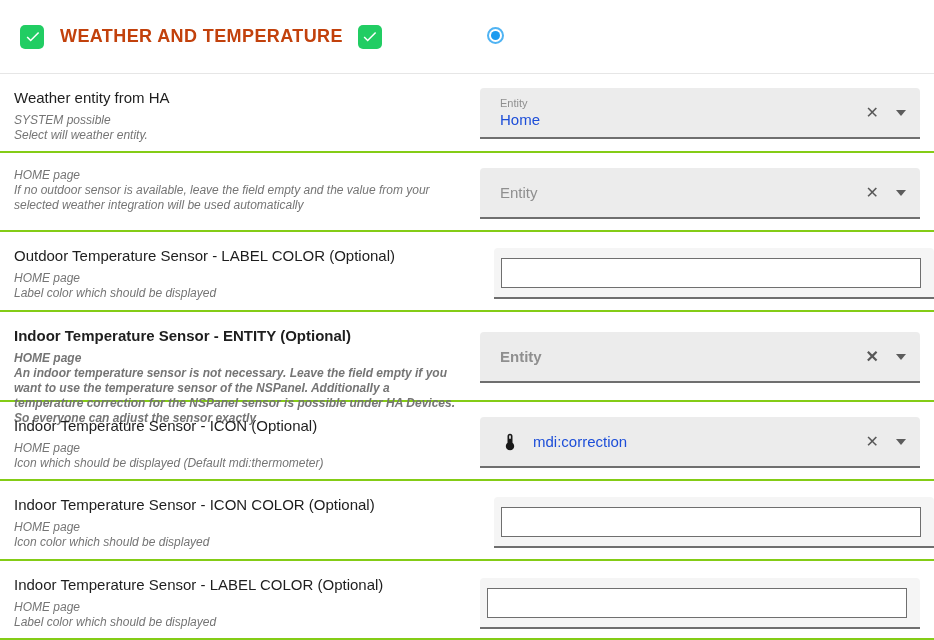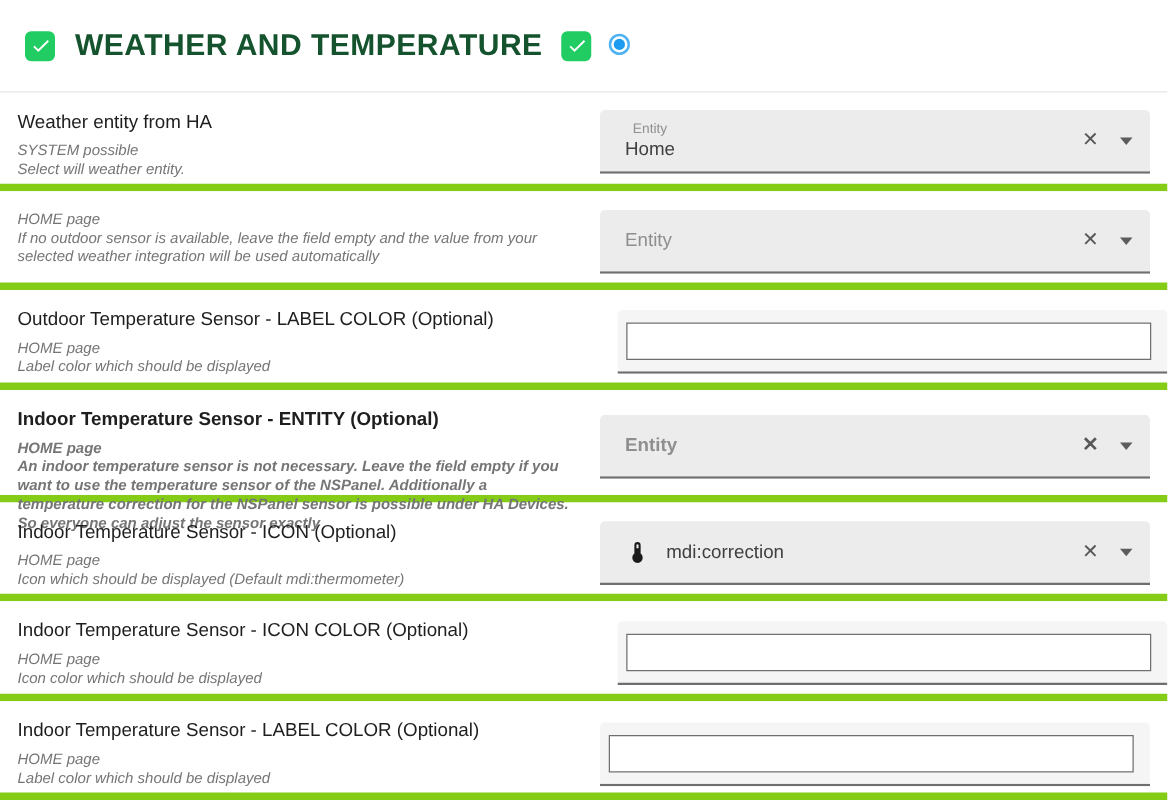--- a/index.html
+++ b/index.html
@@ -15,52 +15,52 @@
   }
   .chk {
     width:24px; height:24px; border-radius:5px; background:#21cd63;
     display:flex; align-items:center; justify-content:center; flex:0 0 auto;
     cursor:pointer;
   }
   .chk svg { width:17px; height:17px; display:block; }
   .chk-left { margin-left:20px; }
   .chk-right { margin-left:15px; }
   .header-title {
-    margin-left:16px; font-size:24px; font-weight:700; color:#14532d;
+    margin-left:16px; font-size:18px; font-weight:700; color:#c2410c;
     letter-spacing:.4px; white-space:nowrap;
   }
   .radio {
     position:absolute; left:487px; top:27px;
     width:17px; height:17px; border-radius:50%;
     border:2px solid #4fb3f3; background:#fff;
     display:flex; align-items:center; justify-content:center; cursor:pointer;
   }
   .radio-dot { width:9px; height:9px; border-radius:50%; background:#1c9bf0; }
 
   
-  .row { display:flex; border-bottom:6px solid #84cc16; background:#fff; }
+  .row { display:flex; border-bottom:2px solid #84cc16; background:#fff; }
   .h79 { height:79px; } .h80 { height:80px;gap:40px; } .h90 { height:90px;font-weight:bold; }
   .row-left { width:480px; padding:15px 24px 0 14px; }
   .row-title { font-size:15px; color:#1e1e1e; margin-bottom:7px; }
   .row-sub, .row-desc {
     font-size:12px; font-style:italic; color:#757575; line-height:15px;
   }
   .row-right { width:440px; flex:0 0 auto; }
 
   
   .sel {
     width:440px; height:51px; background:#ececec;
     border-radius:4px 4px 0 0; border-bottom:2px solid #6f6f6f;
-    display:flex; align-items:center; padding:0 14px 0 20px; cursor:pointer;text-align:center;
+    display:flex; align-items:center; padding:0 14px 0 20px; cursor:pointer;
   }
   .mt14{margin-top:14px}.mt15{margin-top:15px}.mt16{margin-top:16px}
   .mt17{margin-top:17px}.mt20{margin-top:20px}
   .sel-stack { display:flex; flex-direction:column; }
   .sel-float { font-size:11px; color:#8f8f8f; margin-bottom:2px; }
-  .sel-value { font-size:15px; color:#404040; }
+  .sel-value { font-size:15px; color:#1d4ed8; }
   .sel-placeholder { font-size:15px; color:#8f8f8f; }
   .sel-icons { margin-left:auto; display:flex; align-items:center; gap:17px; }
   .x-icon { font-size:16px; color:#585858; line-height:1; cursor:pointer; }
   .caret {
     width:0; height:0; border-left:5px solid transparent;
     border-right:5px solid transparent; border-top:6px solid #5c5c5c;
     cursor:pointer;
   }
   .sel-lead-icon { width:20px; height:20px; margin-right:13px; flex:0 0 auto; }
   .sel-lead-icon svg { width:20px; height:20px; display:block; }

